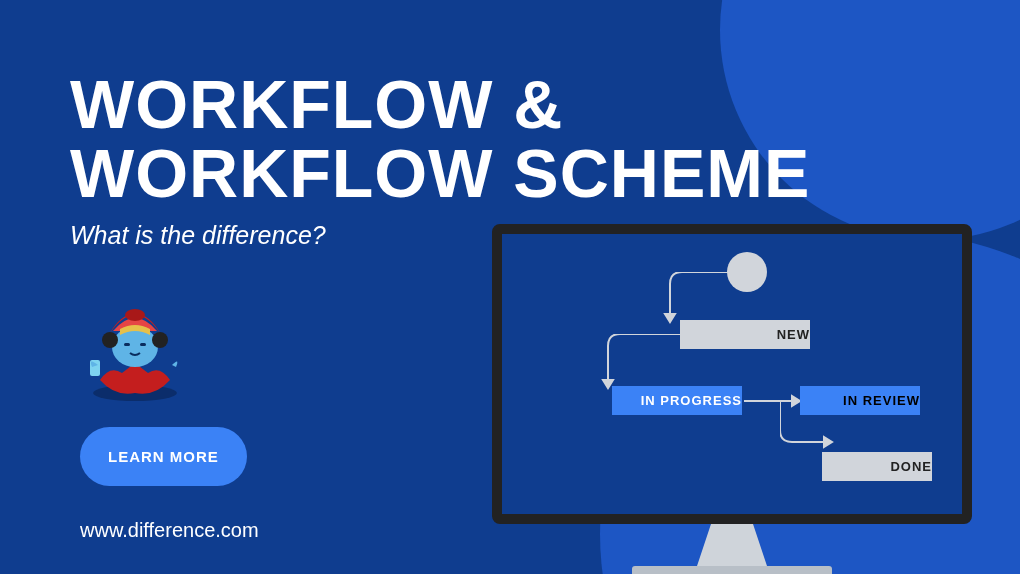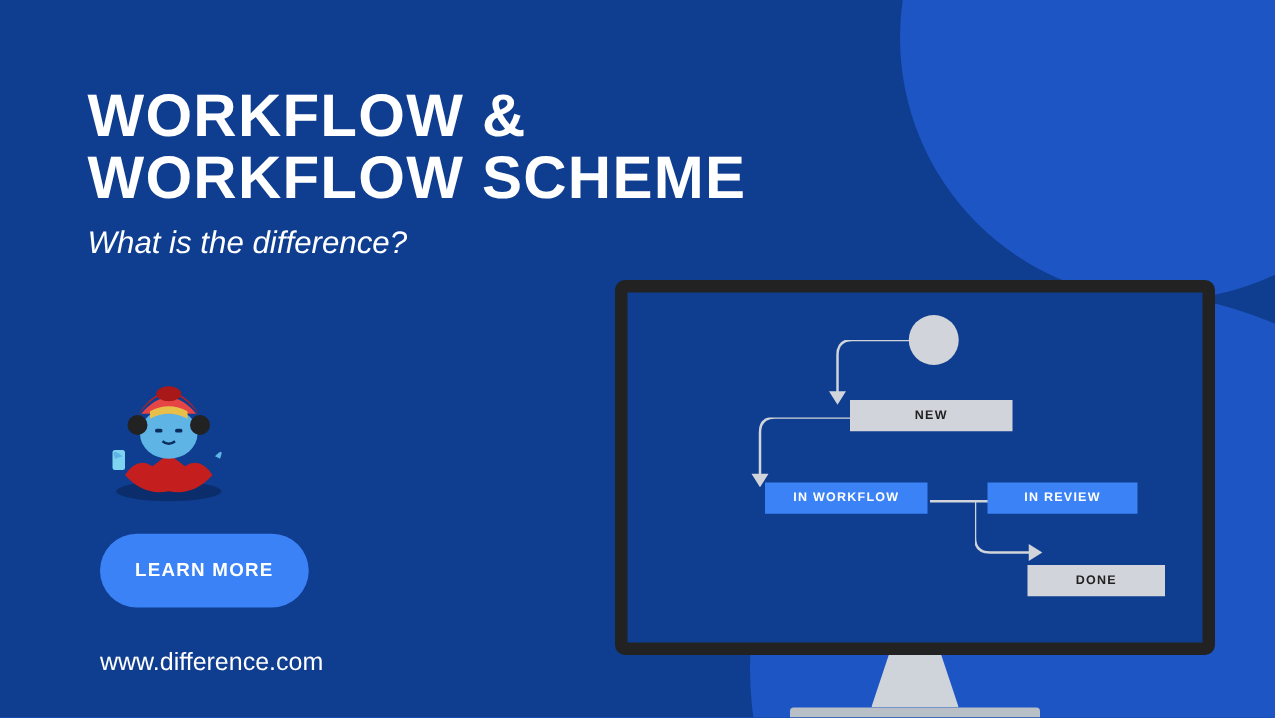--- a/index.html
+++ b/index.html
@@ -1,36 +1,36 @@
 <!DOCTYPE html>
 <html><head>
 <meta charset="utf-8">
 <style>
 *{margin:0;padding:0;box-sizing:border-box}
 body{width:1020px;height:574px;overflow:hidden;font-family:Arial,Helvetica,sans-serif;background:#0f3d8f;position:relative}
 .bg-shape-top{position:absolute;top:-180px;right:-120px;width:420px;height:420px;border-radius:50%;background:#1d56c4}
 .bg-shape-bot{position:absolute;bottom:-260px;right:-180px;width:600px;height:600px;border-radius:50%;background:#1d56c4}
 .content{position:absolute;top:0;left:0;width:100%;height:100%;padding:70px 70px 0 70px}
-.title{color:#fff;font-weight:900;font-size:48px;line-height:1.02;letter-spacing:1px}
+.title{color:#fff;font-weight:900;font-size:68px;line-height:1.02;letter-spacing:1px}
 .subtitle{color:#fff;font-style:italic;font-weight:400;font-size:25px;margin-top:12px}
 .mascot{position:absolute;left:80px;top:285px}
 .btn{position:absolute;left:80px;bottom:88px;background:#3b82f6;color:#fff;font-weight:700;font-size:15px;padding:21px 28px;border-radius:999px;border:none;letter-spacing:1px;cursor:pointer}
 .url{position:absolute;left:80px;bottom:32px;color:#fff;font-size:20px}
 
 .monitor{position:absolute;right:48px;bottom:0;width:480px}
 .screen{border:10px solid #222;border-radius:8px;background:#0f3d8f;height:300px;position:relative}
 .stand{width:70px;height:42px;background:#cfd4da;margin:0 auto;clip-path:polygon(20% 0,80% 0,100% 100%,0 100%)}
 .base{width:200px;height:8px;background:#b8bfc7;margin:0 auto;border-radius:3px 3px 0 0}
 
 .wf{position:relative;width:100%;height:100%}
 .start-node{position:absolute;top:18px;left:225px;width:40px;height:40px;border-radius:50%;background:#d1d5db}
-.box{position:absolute;font-weight:800;font-size:10px;text-align:center;padding:7px 0;min-width:110px;letter-spacing:1px}
+.box{position:absolute;font-weight:800;font-size:13px;text-align:right;padding:7px 0;min-width:110px;letter-spacing:1px}
 .box-new{top:86px;left:178px;background:#d1d5db;color:#222;width:130px}
 .box-ip{top:152px;left:110px;background:#3b82f6;color:#fff;width:130px}
-.box-ir{top:152px;left:288px;background:#3b82f6;color:#ffffff;width:120px}
+.box-ir{top:152px;left:298px;background:#3b82f6;color:#000000;width:120px}
 .box-done{top:218px;left:320px;background:#d1d5db;color:#222;width:92px}
 .arrow{position:absolute;stroke:#d1d5db;stroke-width:2;fill:none}
 .arrow-head{fill:#d1d5db}
 </style>
 </head>
 <body>
 
 <div class="bg-shape-top"></div>
 <div class="bg-shape-bot"></div>
 
@@ -71,21 +71,21 @@
       <div class="start-node"></div>
       <svg class="arrow" style="top:38px;left:160px" width="80" height="60">
         <path d="M85 0 L20 0 Q8 0 8 12 L8 44"></path>
         <polygon class="arrow-head" points="3,42 13,42 8,50"></polygon>
       </svg>
       <div class="box box-new">NEW</div>
       <svg class="arrow" style="top:100px;left:98px" width="90" height="60">
         <path d="M82 0 L20 0 Q8 0 8 12 L8 48"></path>
         <polygon class="arrow-head" points="3,46 13,46 8,54"></polygon>
       </svg>
-      <div class="box box-ip">IN WORKFLOW</div>
+      <div class="box box-ip">IN PROGRESS</div>
       <svg class="arrow" style="top:160px;left:242px" width="60" height="14">
         <path d="M0 7 L50 7"></path>
         <polygon class="arrow-head" points="48,2 48,12 56,7"></polygon>
       </svg>
       <div class="box box-ir">IN REVIEW</div>
       <svg class="arrow" style="top:166px;left:278px" width="60" height="60">
         <path d="M0 0 L0 30 Q0 42 12 42 L46 42"></path>
         <polygon class="arrow-head" points="44,37 44,47 52,42"></polygon>
       </svg>
       <div class="box box-done">DONE</div>

